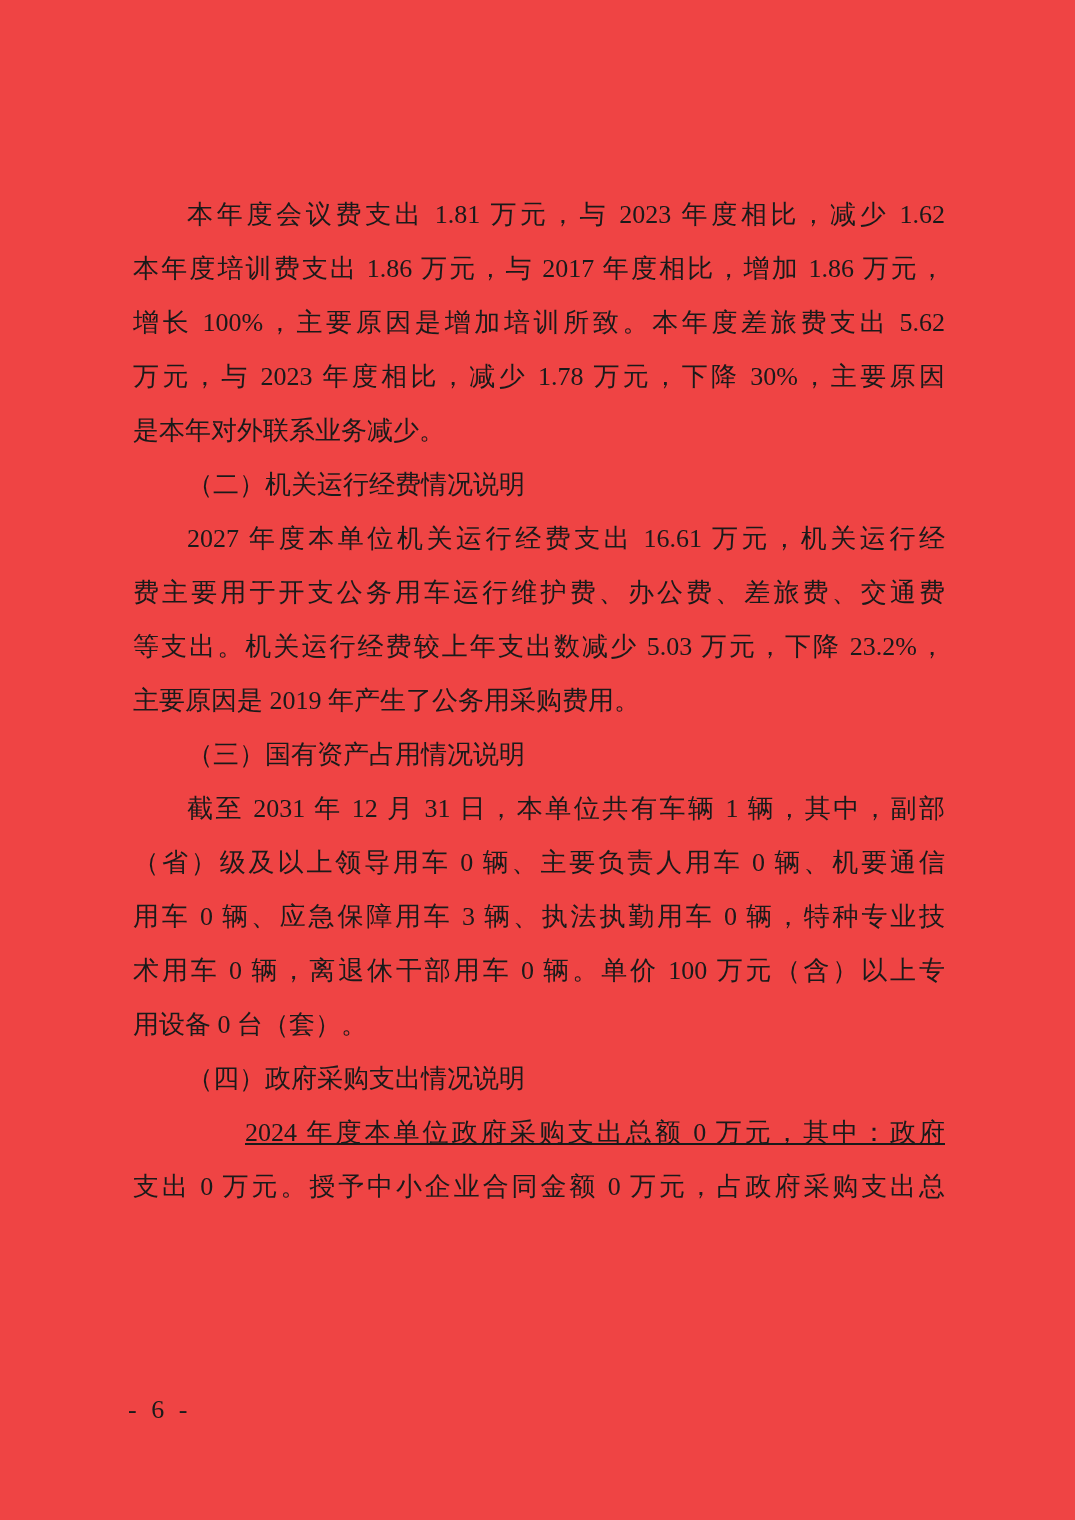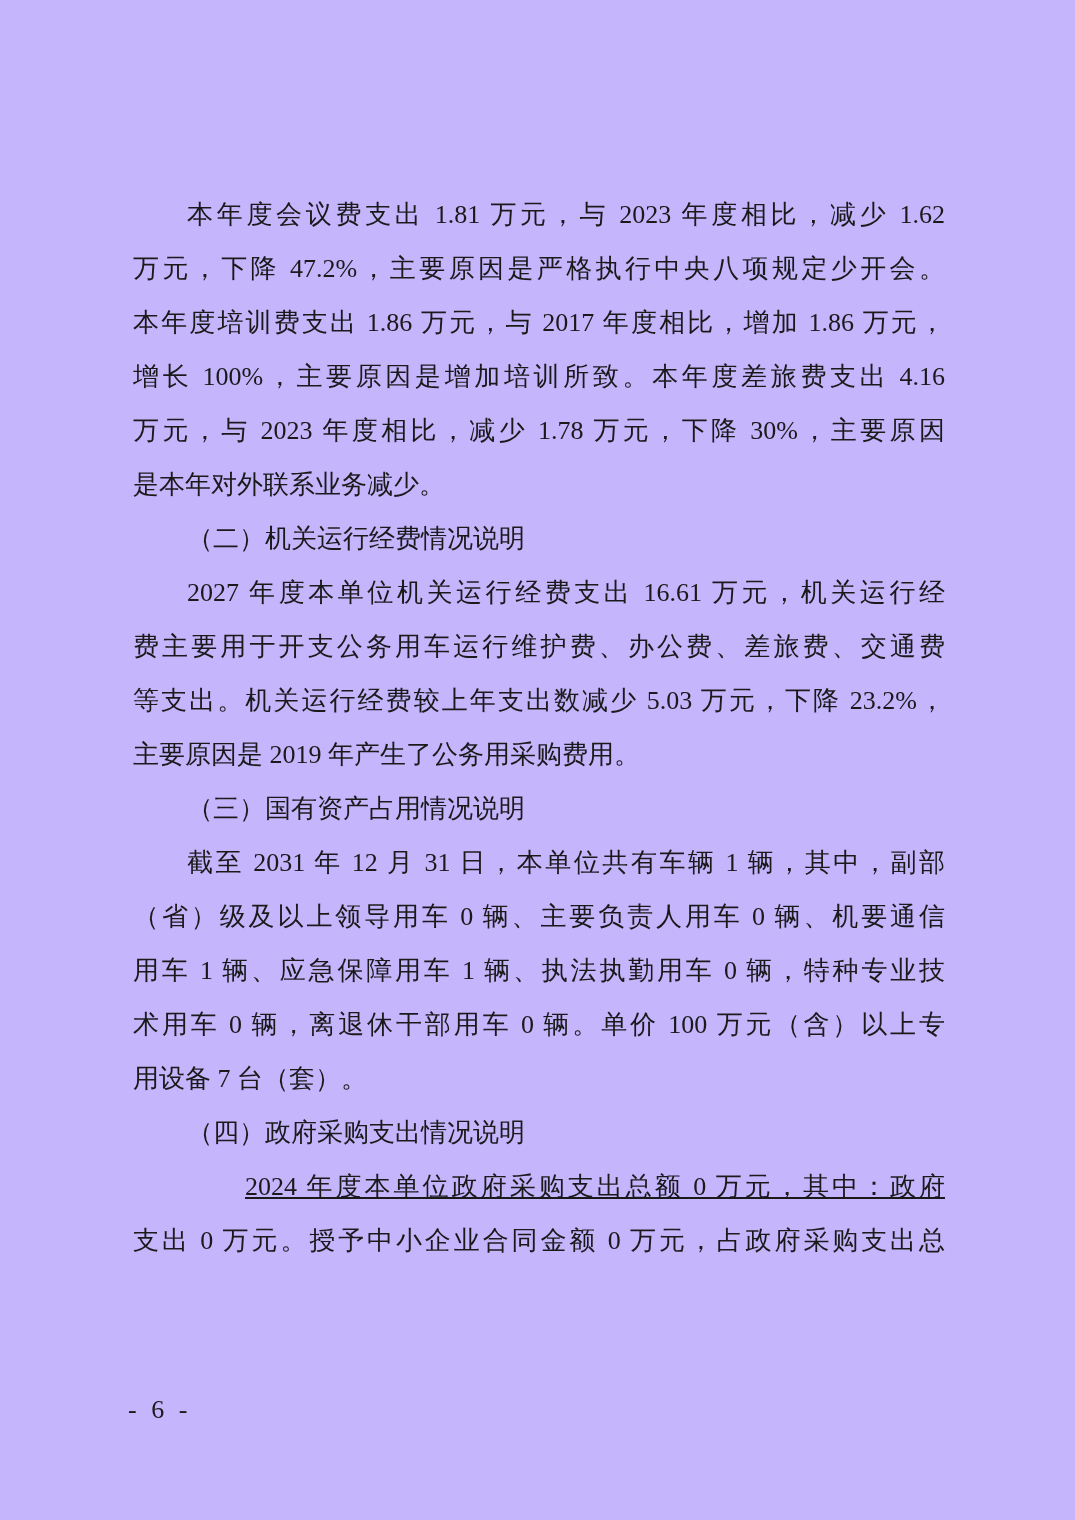--- a/index.html
+++ b/index.html
@@ -4,21 +4,21 @@
 <style>
   html, body {
     margin: 0;
     padding: 0;
     background: #ffffff;
   }
   .page {
     position: relative;
     width: 1075px;
     height: 1520px;
-    background: #c4b5fd;
+    background: #ef4444;
     overflow: hidden;
     font-family: "Liberation Serif", "DejaVu Serif", serif;
     color: #1a1a1a;
   }
   .doc-body {
     position: absolute;
     left: 133px;
     top: 188px;
     width: 812px;
     font-size: 26px;
@@ -50,34 +50,33 @@
     letter-spacing: 4px;
     color: #1a1a1a;
   }
 </style>
 </head>
 <body>
 
 <div class="page">
   <div class="doc-body">
       <div class="line justify indent-first">本年度会议费支出 1.81 万元，与 2023 年度相比，减少 1.62</div>
-      <div class="line justify">万元，下降 47.2%，主要原因是严格执行中央八项规定少开会。</div>
       <div class="line justify">本年度培训费支出 1.86 万元，与 2017 年度相比，增加 1.86 万元，</div>
-      <div class="line justify">增长 100%，主要原因是增加培训所致。本年度差旅费支出 4.16</div>
+      <div class="line justify">增长 100%，主要原因是增加培训所致。本年度差旅费支出 5.62</div>
       <div class="line justify">万元，与 2023 年度相比，减少 1.78 万元，下降 30%，主要原因</div>
       <div class="line plain">是本年对外联系业务减少。</div>
       <div class="line plain indent-first">（二）机关运行经费情况说明</div>
       <div class="line justify indent-first">2027 年度本单位机关运行经费支出 16.61 万元，机关运行经</div>
       <div class="line justify">费主要用于开支公务用车运行维护费、办公费、差旅费、交通费</div>
       <div class="line justify">等支出。机关运行经费较上年支出数减少 5.03 万元，下降 23.2%，</div>
       <div class="line plain">主要原因是 2019 年产生了公务用采购费用。</div>
       <div class="line plain indent-first">（三）国有资产占用情况说明</div>
       <div class="line justify indent-first">截至 2031 年 12 月 31 日，本单位共有车辆 1 辆，其中，副部</div>
       <div class="line justify">（省）级及以上领导用车 0 辆、主要负责人用车 0 辆、机要通信</div>
-      <div class="line justify">用车 1 辆、应急保障用车 1 辆、执法执勤用车 0 辆，特种专业技</div>
+      <div class="line justify">用车 0 辆、应急保障用车 3 辆、执法执勤用车 0 辆，特种专业技</div>
       <div class="line justify">术用车 0 辆，离退休干部用车 0 辆。单价 100 万元（含）以上专</div>
-      <div class="line plain">用设备 7 台（套）。</div>
+      <div class="line plain">用设备 0 台（套）。</div>
       <div class="line plain indent-first">（四）政府采购支出情况说明</div>
       <div class="line justify indent-deep">2024 年度本单位政府采购支出总额 0 万元，其中：政府</div>
       <div class="line justify">支出 0 万元。授予中小企业合同金额 0 万元，占政府采购支出总</div>
     </div>
   <div class="page-number">- 6 -</div>
 </div>
 
 </body></html>

